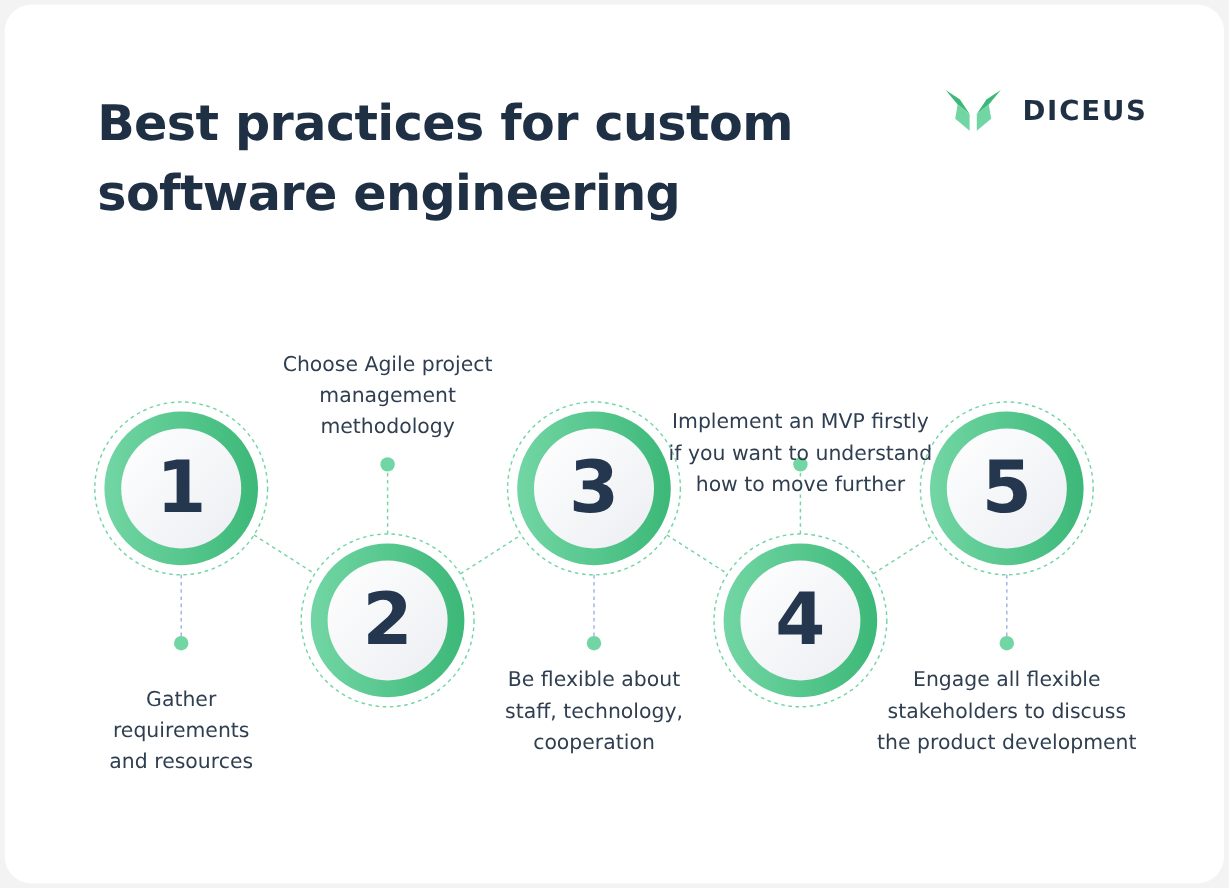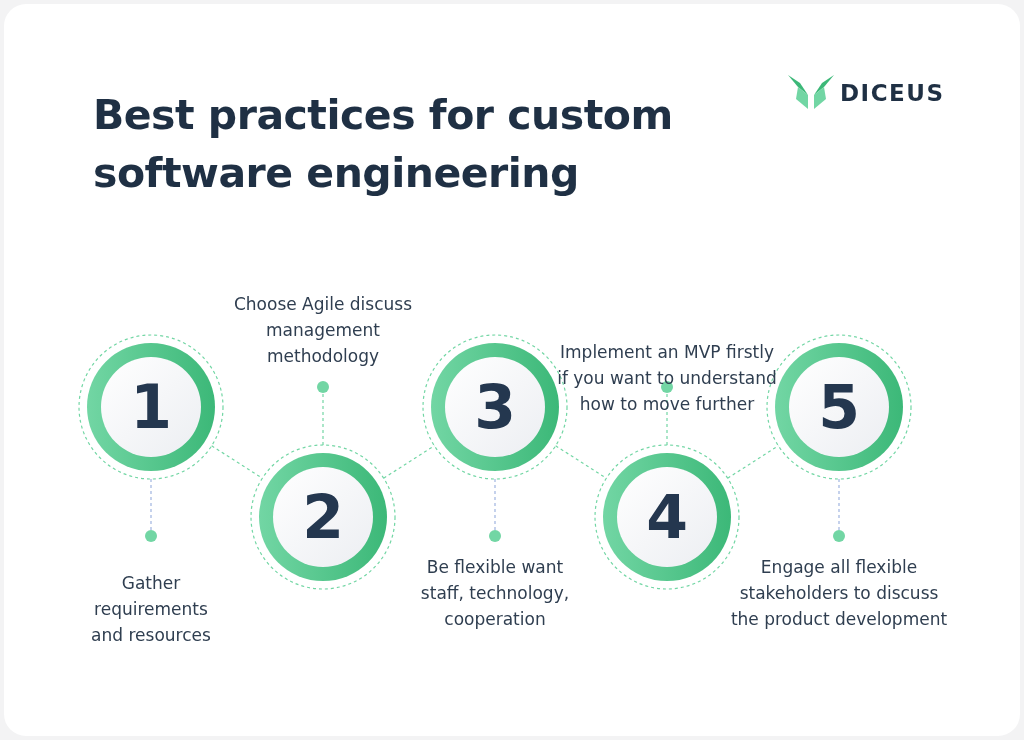--- a/index.html
+++ b/index.html
@@ -5,28 +5,28 @@
   html, body { margin: 0; padding: 0; }
   body {
     width: 1024px; height: 740px; background: #f3f3f4;
     font-family: "DejaVu Sans", sans-serif; position: relative; overflow: hidden;
   }
   .card {
     position: absolute; left: 4px; top: 4px; width: 1016px; height: 732px;
     background: #ffffff; border-radius: 22px;
   }
   .title {
-    position: absolute; left: 77px; top: 70px; margin: 16px;
+    position: absolute; left: 77px; top: 70px; margin: 4px;
     font-family: "DejaVu Sans", sans-serif; font-weight: bold;
     font-size: 41px; line-height: 58px; color: #1f3044; letter-spacing: -0.5px;
     white-space: pre-line;
   }
   .logo { position: absolute; left: 786px; top: 73px; height: 40px; display: flex; align-items: center; }
   .logo-text {
-    margin-left: 4px; font-family: "DejaVu Sans", sans-serif; font-weight: bold;
+    margin-left: 16px; font-family: "DejaVu Sans", sans-serif; font-weight: bold;
     font-size: 23px; letter-spacing: 1.5px; color: #1f3044;
   }
   svg.diagram { position: absolute; left: 0; top: 0; }
   .step-num {
     position: absolute; width: 100px; height: 100px; margin-left: -50px; margin-top: -50px;
     display: flex; align-items: center; justify-content: center;
     font-family: "DejaVu Sans", sans-serif; font-weight: bold; font-size: 60px; color: #24374f;
   }
   .step-text {
     position: absolute; width: 240px; margin-left: -120px; text-align: center;
@@ -112,25 +112,25 @@
       </g>
     </g>
 </svg>
 
 <div id="overlay">
     <div class="step-num" style="left: 151px; top: 407px;">1</div>
     <div class="step-text" style="left: 151px; top: 554px; white-space: pre-line; margin-top: 16px;">Gather
 requirements
 and resources</div>
     <div class="step-num" style="left: 323px; top: 517px;">2</div>
-    <div class="step-text" style="left: 323px; top: 291px; white-space: pre-line;">Choose Agile discuss
+    <div class="step-text" style="left: 323px; top: 291px; white-space: pre-line;">Choose Agile project
 management
 methodology</div>
     <div class="step-num" style="left: 495px; top: 407px;">3</div>
-    <div class="step-text" style="left: 495px; top: 554px; white-space: pre-line;">Be flexible want
+    <div class="step-text" style="left: 495px; top: 554px; white-space: pre-line;">Be flexible about
 staff, technology,
 cooperation</div>
     <div class="step-num" style="left: 667px; top: 517px;">4</div>
     <div class="step-text" style="left: 667px; top: 291px; white-space: pre-line; margin-top: 48px;">Implement an MVP firstly
 if you want to understand
 how to move further</div>
     <div class="step-num" style="left: 839px; top: 407px;">5</div>
     <div class="step-text" style="left: 839px; top: 554px; white-space: pre-line;">Engage all flexible
 stakeholders to discuss
 the product development</div>

